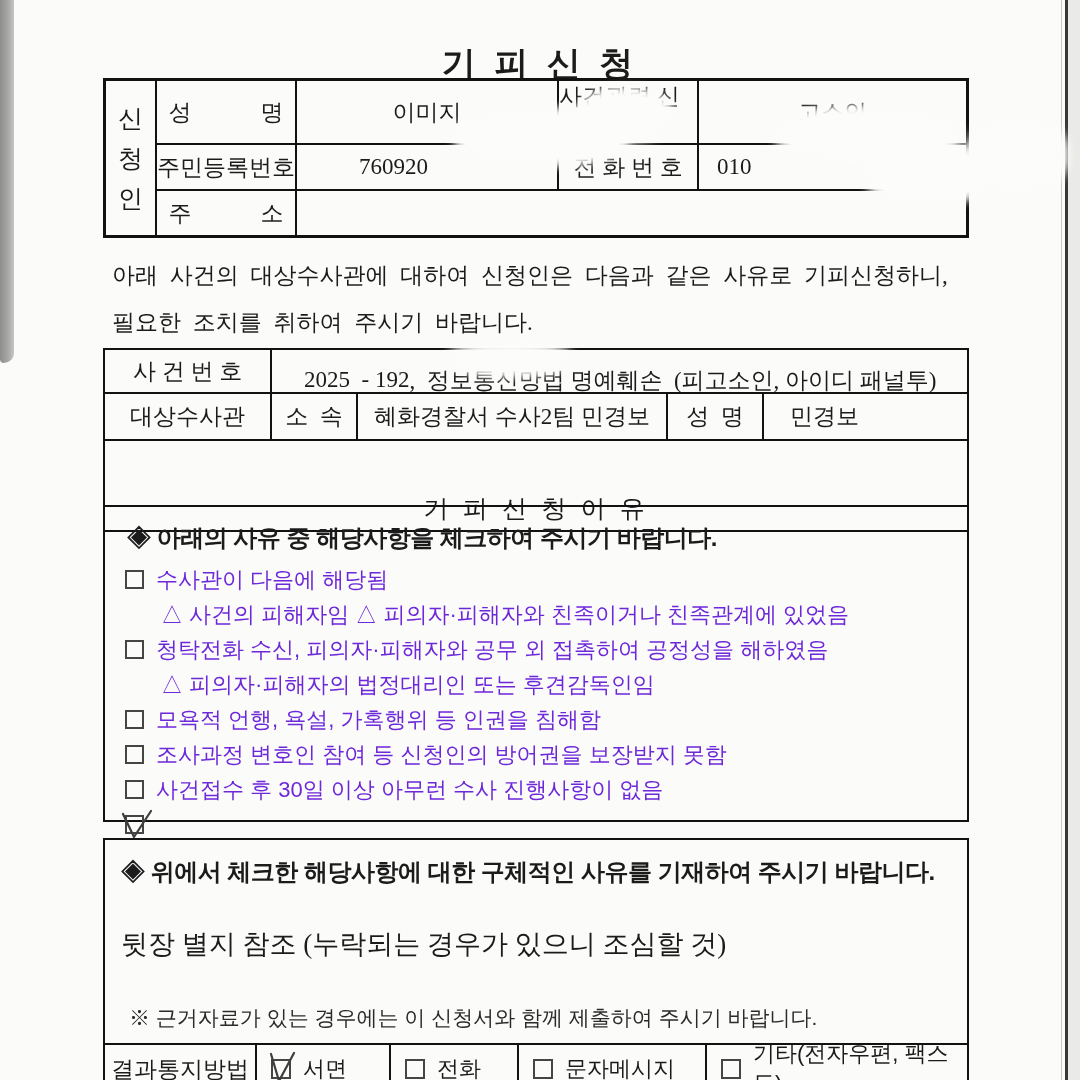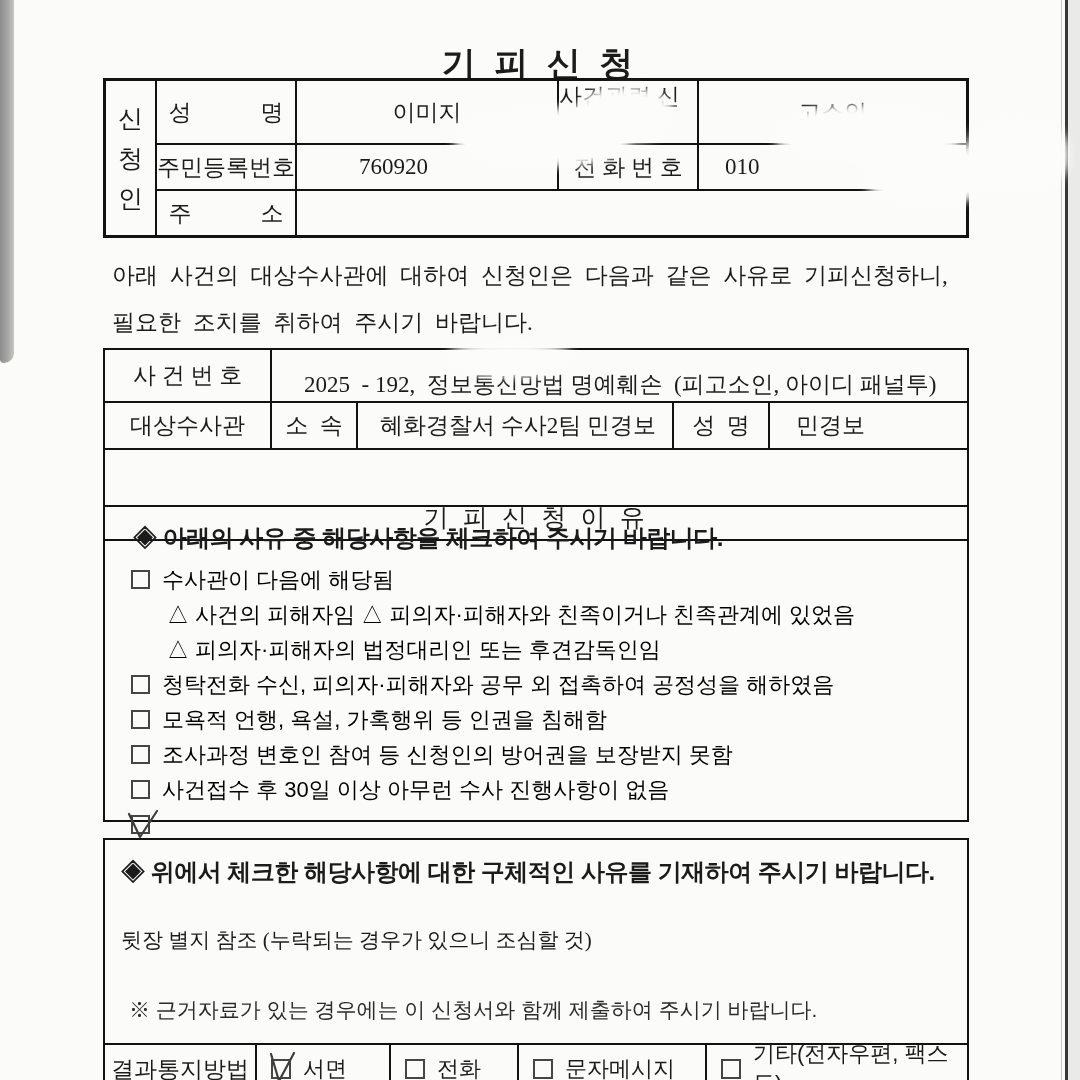--- a/index.html
+++ b/index.html
@@ -40,67 +40,67 @@
   }
   #applicant-rows { flex: 1; display: flex; flex-direction: column; }
   .a-row { flex: 1; display: flex; border-bottom: 2px solid #121212; }
   .a-row:last-child { border-bottom: none; }
   .a-cell { display: flex; align-items: center; font-size: 23px; }
   .a-label { width: 140px; border-right: 2px solid #121212; justify-content: center; }
   .a-v1 { width: 262px; border-right: 2px solid #121212; justify-content: center; }
   .a-v1.num { justify-content: flex-start; padding-left: 62px; }
   .a-l2 { width: 140px; border-right: 2px solid #121212; justify-content: center; }
   .a-v2 { flex: 1; justify-content: center; }
-  .a-v2.num { justify-content: flex-start; padding-left: 26px; }
+  .a-v2.num { justify-content: flex-start; padding-left: 18px; }
   .a-wide { flex: 1; justify-content: flex-start; padding-left: 60px; }
   .faded { opacity: 0.35; filter: blur(0.7px); margin: 0 12px; }
 
   
   #intro { left: 112px; top: 252px; width: 862px; font-size: 23px; line-height: 47px; word-spacing: 6px; }
 
   
   #case-table { left: 103px; top: 348px; width: 866px; border: 2px solid #121212; }
   .c-row { display: flex; border-bottom: 2px solid #121212; }
   .c-row:last-child { border-bottom: none; }
   .c-cell { display: flex; align-items: center; font-size: 23px; }
-  .c-r1 { height: 53px; } .c-r2 { height: 47px; } .c-r3 { height: 44px; margin-top: 45px; }
+  .c-r1 { height: 44px; } .c-r2 { height: 47px; } .c-r3 { height: 44px; margin-top: 45px; }
   .c-label { width: 167px; border-right: 2px solid #121212; justify-content: center; }
   .c-caseval { flex: 1; padding-left: 32px; margin-top: 18px; }
   .c-dept-l { width: 86px; border-right: 2px solid #121212; justify-content: center; }
-  .c-dept-v { width: 310px; border-right: 2px solid #121212; justify-content: center; margin-left: 6px; }
+  .c-dept-v { width: 310px; border-right: 2px solid #121212; justify-content: center; }
   .c-name-l { width: 96px; border-right: 2px solid #121212; justify-content: center; }
   .c-name-v { flex: 1; justify-content: flex-start; padding-left: 26px; }
   .c-header { width: 100%; justify-content: center; font-size: 25px; letter-spacing: 4px; }
 
   
   #checklist-box {
     left: 103px; top: 505px; width: 866px; height: 317px;
-    border: 2px solid #121212; padding: 13px 10px 0 26px;
+    border: 2px solid #121212; padding: 13px 10px 0 20px;
     font-family: "Liberation Sans", sans-serif;
   }
   #checklist-heading { font-size: 24px; font-weight: bold; margin: 2px 0 8px 2px; letter-spacing: -0.5px; }
-  .cl-item { display: flex; align-items: center; height: 35px; font-size: 22px; color: #000000; }
+  .cl-item { display: flex; align-items: center; height: 35px; font-size: 22px; color: #6d28d9; }
   .cl-item.sub { padding-left: 36px; }
   .cb {
     position: relative; display: inline-block; width: 19px; height: 19px;
     border: 2px solid #454545; margin-right: 12px; flex-shrink: 0; background: transparent;
   }
   .check-svg {
     position: absolute; left: -7px; top: -10px; width: 36px; height: 36px;
     overflow: visible; fill: none; stroke: #3e3e3e; stroke-width: 2.2;
     stroke-linecap: round; stroke-linejoin: round;
   }
 
   
   #detail-box { left: 103px; top: 838px; width: 866px; height: 252px; border: 2px solid #121212; }
   #detail-heading {
     font-family: "Liberation Sans", sans-serif; font-weight: bold;
     font-size: 24px; margin: 16px 0 0 16px; letter-spacing: -0.5px;
   }
-  #detail-body { font-size: 21px; margin: 38px 0 16px 16px; }
+  #detail-body { font-size: 27px; margin: 38px 0 16px 16px; }
   #detail-note { font-family: "Liberation Sans", sans-serif; font-size: 21px; margin: 42px 0 0 24px; color: #2a2a2a; }
 
   
   #notify-table {
     left: 103px; top: 1043px; width: 866px; height: 52px;
     border: 2px solid #121212; display: flex;
     font-family: "Liberation Sans", sans-serif; font-size: 22px;
   }
   .n-cell { display: flex; align-items: center; border-right: 2px solid #121212; padding-left: 14px; }
   .n-cell:last-child { border-right: none; }
@@ -178,26 +178,26 @@
 <div class="abs" id="checklist-box">
   <div id="checklist-heading">◈ 아래의 사유 중 해당사항을 체크하여 주시기 바랍니다.</div>
 
   <div class="cl-item">
     <span class="cb"></span>
     <span>수사관이 다음에 해당됨</span>
   </div>
   <div class="cl-item sub">
     <span>△ 사건의 피해자임  △ 피의자·피해자와 친족이거나 친족관계에 있었음</span>
   </div>
+  <div class="cl-item">
+    <span class="cb"></span>
+    <span>청탁전화 수신, 피의자·피해자와 공무 외 접촉하여 공정성을 해하였음</span>
+  </div>
   <div class="cl-item sub">
     <span>△ 피의자·피해자의 법정대리인 또는 후견감독인임</span>
-  </div>
-  <div class="cl-item">
-    <span class="cb"></span>
-    <span>청탁전화 수신, 피의자·피해자와 공무 외 접촉하여 공정성을 해하였음</span>
   </div>
   <div class="cl-item">
     <span class="cb"></span>
     <span>모욕적 언행, 욕설, 가혹행위 등 인권을 침해함</span>
   </div>
   <div class="cl-item">
     <span class="cb"></span>
     <span>조사과정 변호인 참여 등 신청인의 방어권을 보장받지 못함</span>
   </div>
   <div class="cl-item">

